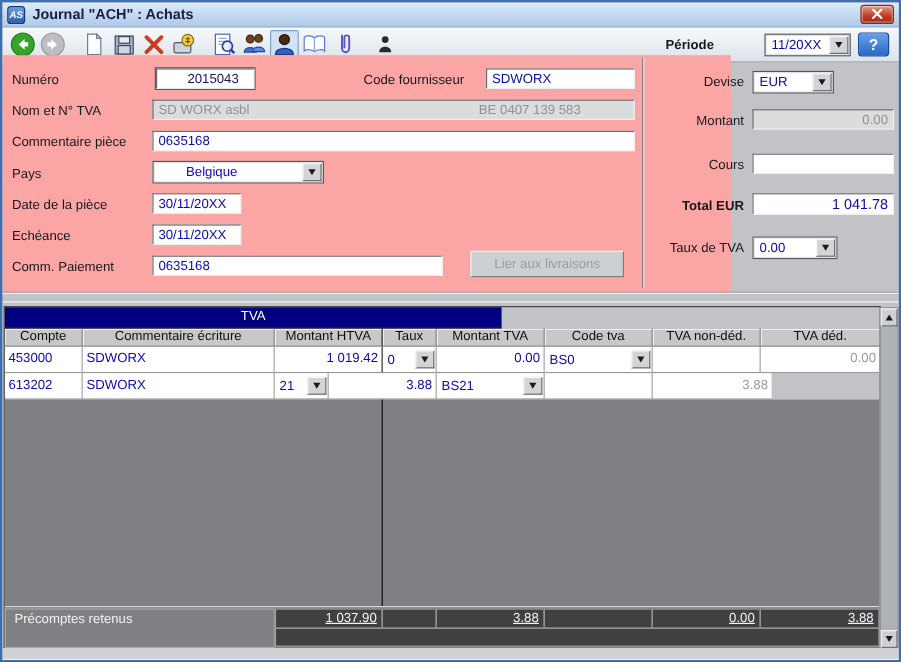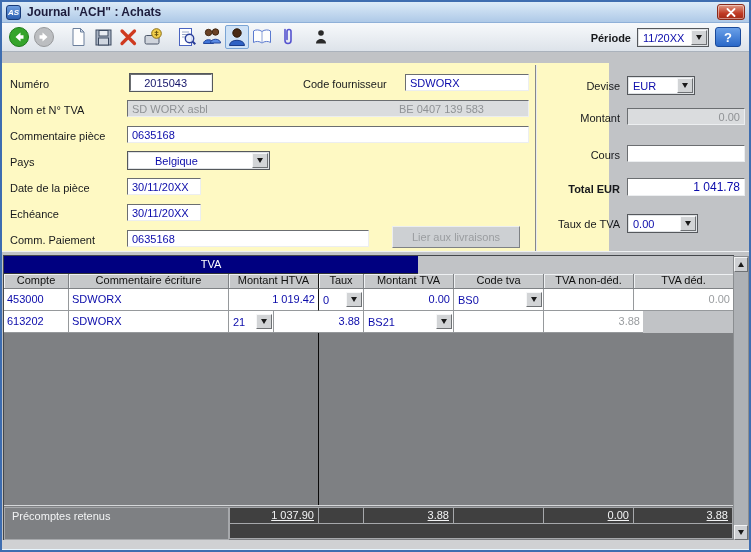--- a/index.html
+++ b/index.html
@@ -35,21 +35,21 @@
   
   .toolbar {
     position:absolute; left:0; top:21px; width:747px; height:29px;
     background:linear-gradient(#f7f9fb,#dde3ea);
     border-bottom:1px solid #aab2bc;
     display:flex; align-items:center; padding-left:5px;
   }
   .tbi { width:24px; height:24px; display:flex; align-items:center; justify-content:center; margin-right:1px; }
   .tbi.gap { margin-left:9px; }
   .tbi.sel { background:#cfe2f6; border:1px solid #7aa4d4; border-radius:2px; }
-  .periode-wrap { position:absolute; right:40px; top:5px; display:flex; align-items:center; }
+  .periode-wrap { position:absolute; right:40px; top:5px; display:flex; align-items:center;gap:36px; }
   .periode-label { font-size:11px; font-weight:bold; color:#17191c; margin-right:6px; }
   .help-btn {
     position:absolute; right:8px; top:4px; width:26px; height:20px; border-radius:3px;
     background:linear-gradient(#6aa0e8,#2a68c8); border:1px solid #1a4a9a;
     color:#fff; font-size:13px; font-weight:bold;
     display:flex; align-items:center; justify-content:center;
   }
 
   
   .lbl { position:absolute; font-size:11px; color:#17191c; white-space:nowrap; }
@@ -71,21 +71,21 @@
   }
   .combo .val { padding-left:5px; white-space:nowrap; }
   .ddbtn {
     width:16px; height:15px; margin-right:1px; background:#d2d4d6;
     border:1px solid; border-color:#f6f7f8 #6e7174 #6e7174 #f6f7f8;
     display:flex; align-items:center; justify-content:center; flex:none;
   }
   .tri { width:0; height:0; border-left:3.5px solid transparent; border-right:3.5px solid transparent; border-top:5px solid #1a1a1a; }
 
   
-  .form { position:absolute; left:0; top:61px; width:607px; height:199px; background:#fef9c3; }
+  .form { position:absolute; left:0; top:44px; width:607px; height:199px; background:#fca5a5; }
   .vsep { position:absolute; left:533px; top:2px; height:192px; width:2px;
           border-left:1px solid #85888b; border-right:1px solid #e9ebed; }
   .hsep { position:absolute; left:0; bottom:0; width:747px; height:2px;
           border-top:1px solid #9a9da0; border-bottom:1px solid #eef0f2; }
   .btn-disabled {
     position:absolute; background:#cdd0d3; font-size:11px; color:#9a9da0;
     border:1px solid; border-color:#eceef0 #7e8184 #7e8184 #eceef0;
     display:flex; align-items:center; justify-content:center;
   }
 
@@ -237,21 +237,21 @@
         <span class="ddbtn">
             <span class="tri"></span>
           </span>
       </div>
     </div>
     <div class="help-btn">?</div>
   </div>
 
   <div class="form">
     <div class="lbl" style="left:8px; top:15px;">Numéro</div>
-    <div class="tf num focus" style="left:128px; top:11px; width:82px; padding-right:24px; color:#16166a;">2015043</div>
+    <div class="tf num focus" style="left:128px; top:11px; width:82px; padding-right:12px; color:#16166a;">2015043</div>
     <div class="lbl" style="left:301px; top:15px;">Code fournisseur</div>
     <div class="tf" style="left:403px; top:11px; width:124px;">SDWORX</div>
 
     <div class="lbl" style="left:8px; top:41px;">Nom et N° TVA</div>
     <div class="tf disabled" style="left:125px; top:37px; width:402px; justify-content:space-between;">
       <span>SD WORX asbl</span>
       <span style="margin-right:40px;">BE 0407 139 583</span>
     </div>
 
     <div class="lbl" style="left:8px; top:67px;">Commentaire pièce</div>

